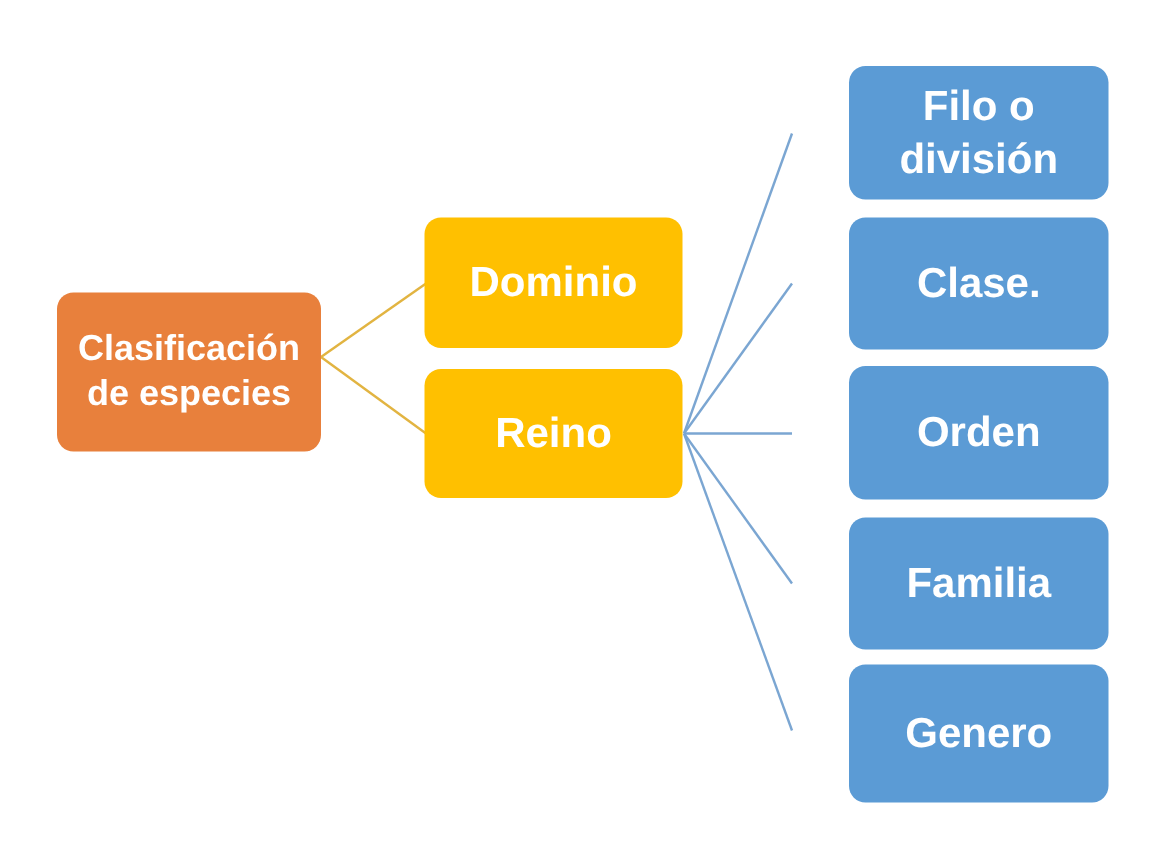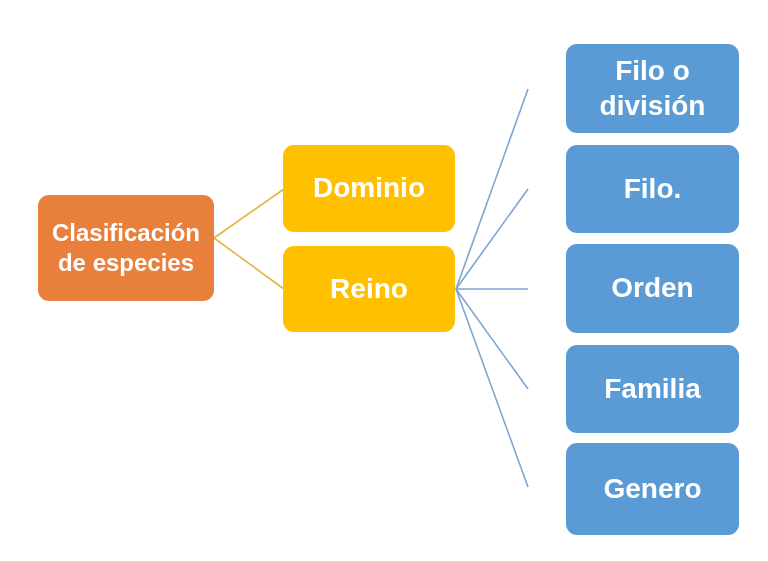--- a/index.html
+++ b/index.html
@@ -90,21 +90,21 @@
 
   <div class="node node-l2 n-dominio">
     <span>Dominio</span>
   </div>
 
   <div class="node node-l3 n-filo">
     <span>Filo o división</span>
   </div>
 
   <div class="node node-l3 n-clase">
-    <span>Filo.</span>
+    <span>Clase.</span>
   </div>
 
   <div class="node node-l3 n-orden">
     <span>Orden</span>
   </div>
 
   <div class="node node-l3 n-familia">
     <span>Familia</span>
   </div>
 

